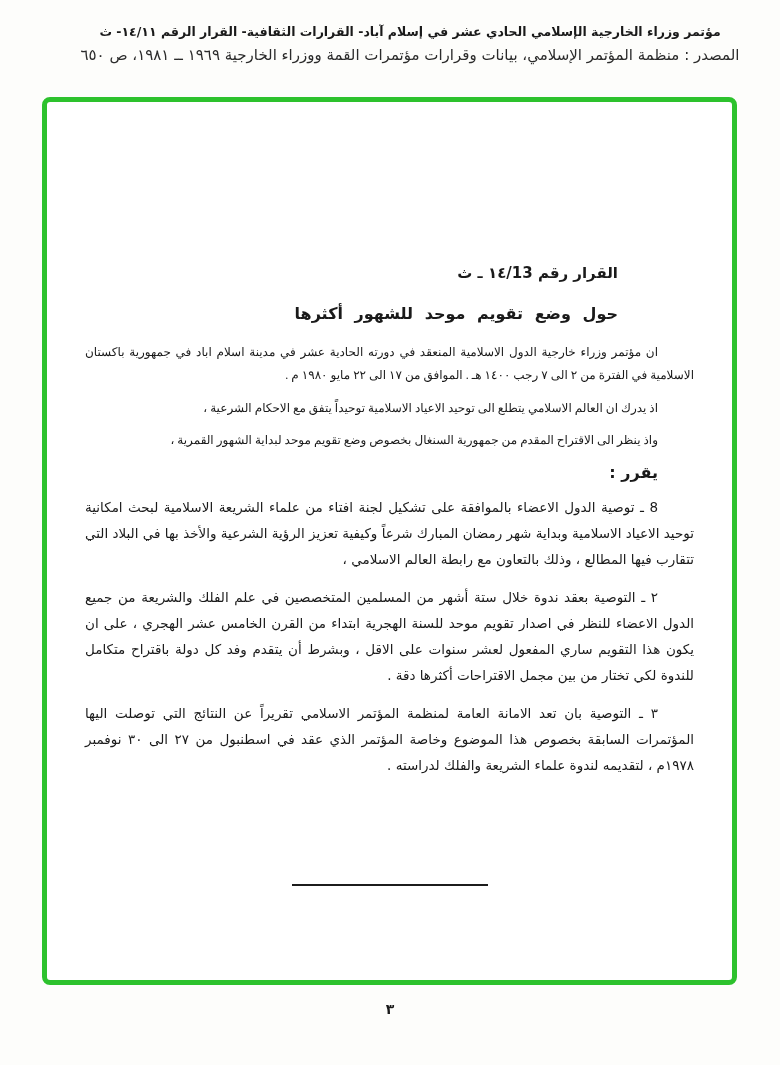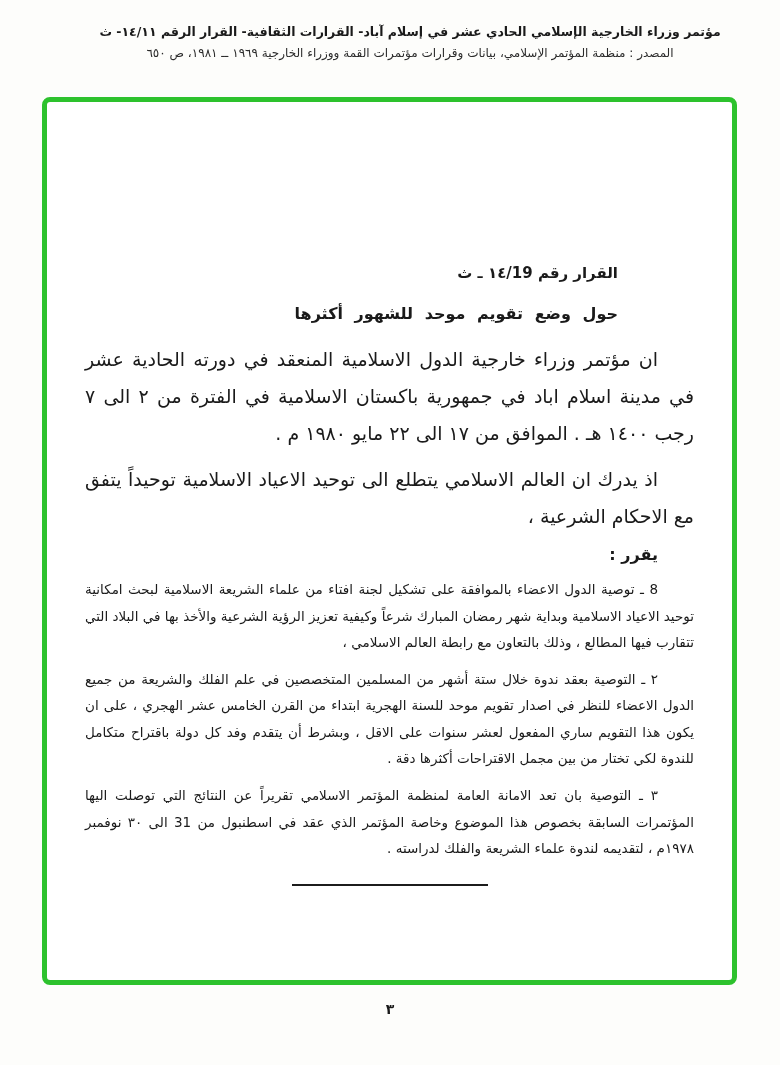--- a/index.html
+++ b/index.html
@@ -29,21 +29,21 @@
     direction: rtl;
     padding-left: 40px;
   }
   .src-line1 {
     font-size: 12.5px;
     font-weight: bold;
     letter-spacing: 0.2px;
   }
   .src-line2 {
     margin-top: 7px;
-    font-size: 12px;
+    font-size: 15px;
     color: #2b2b2b;
   }
 
   
   .frame {
     position: absolute;
     left: 42px;
     top: 97px;
     width: 695px;
     height: 888px;
@@ -70,25 +70,26 @@
 
   .res-subtitle {
     font-size: 16px;
     font-weight: bold;
     word-spacing: 6px;
     margin-right: 76px;
     margin-bottom: 18px;
   }
 
   .para {
-    font-size: 19px;
+    font-size: 12px;
     line-height: 1.95;
     text-align: justify;
     text-indent: 36px;
     margin-bottom: 9px;
+    font-family: Liberation Serif, serif;
   }
 
   .decides {
     font-size: 16px;
     font-weight: bold;
     margin: 10px 36px 12px 0;
   }
 
   .item {
     font-size: 13.5px;
@@ -125,37 +126,38 @@
 
   <div class="src-header">
     <div class="src-line1">مؤتمر وزراء الخارجية الإسلامي الحادي عشر في إسلام آباد- القرارات الثقافية- القرار الرقم ١٤/١١- ث</div>
     <div class="src-line2">المصدر : منظمة المؤتمر الإسلامي، بيانات وقرارات مؤتمرات القمة ووزراء الخارجية ١٩٦٩ ــ ١٩٨١، ص ٦٥٠</div>
   </div>
 
   <div class="frame">
 
     <div class="doc">
 
-      <div class="res-title">القرار رقم ١٤/19 ـ ث</div>
+      <div class="res-title">القرار رقم ١٤/13 ـ ث</div>
 
       <div class="res-subtitle">حول وضع تقويم موحد للشهور أكثرها</div>
 
       <p class="para">ان مؤتمر وزراء خارجية الدول الاسلامية المنعقد في دورته الحادية عشر في مدينة اسلام اباد في جمهورية باكستان الاسلامية في الفترة من ٢ الى ٧ رجب ١٤٠٠ هـ . الموافق من ١٧ الى ٢٢ مايو ١٩٨٠ م .</p>
 
       <p class="para">اذ يدرك ان العالم الاسلامي يتطلع الى توحيد الاعياد الاسلامية توحيداً يتفق مع الاحكام الشرعية ،</p>
 
+      <p class="para">واذ ينظر الى الاقتراح المقدم من جمهورية السنغال بخصوص وضع تقويم موحد لبداية الشهور القمرية ،</p>
 
 
       <div class="decides">يقرر :</div>
 
       <p class="item">8 ـ توصية الدول الاعضاء بالموافقة على تشكيل لجنة افتاء من علماء الشريعة الاسلامية لبحث امكانية توحيد الاعياد الاسلامية وبداية شهر رمضان المبارك شرعاً وكيفية تعزيز الرؤية الشرعية والأخذ بها في البلاد التي تتقارب فيها المطالع ، وذلك بالتعاون مع رابطة العالم الاسلامي ،</p>
 
       <p class="item">٢ ـ التوصية بعقد ندوة خلال ستة أشهر من المسلمين المتخصصين في علم الفلك والشريعة من جميع الدول الاعضاء للنظر في اصدار تقويم موحد للسنة الهجرية ابتداء من القرن الخامس عشر الهجري ، على ان يكون هذا التقويم ساري المفعول لعشر سنوات على الاقل ، وبشرط أن يتقدم وفد كل دولة باقتراح متكامل للندوة لكي تختار من بين مجمل الاقتراحات أكثرها دقة .</p>
 
-      <p class="item">٣ ـ التوصية بان تعد الامانة العامة لمنظمة المؤتمر الاسلامي تقريراً عن النتائج التي توصلت اليها المؤتمرات السابقة بخصوص هذا الموضوع وخاصة المؤتمر الذي عقد في اسطنبول من 31 الى ٣٠ نوفمبر ١٩٧٨م ، لتقديمه لندوة علماء الشريعة والفلك لدراسته .</p>
+      <p class="item">٣ ـ التوصية بان تعد الامانة العامة لمنظمة المؤتمر الاسلامي تقريراً عن النتائج التي توصلت اليها المؤتمرات السابقة بخصوص هذا الموضوع وخاصة المؤتمر الذي عقد في اسطنبول من ٢٧ الى ٣٠ نوفمبر ١٩٧٨م ، لتقديمه لندوة علماء الشريعة والفلك لدراسته .</p>
 
     </div>
 
     <div class="divider"></div>
 
   </div>
 
   <div class="page-number">٣</div>
 
 </div>

